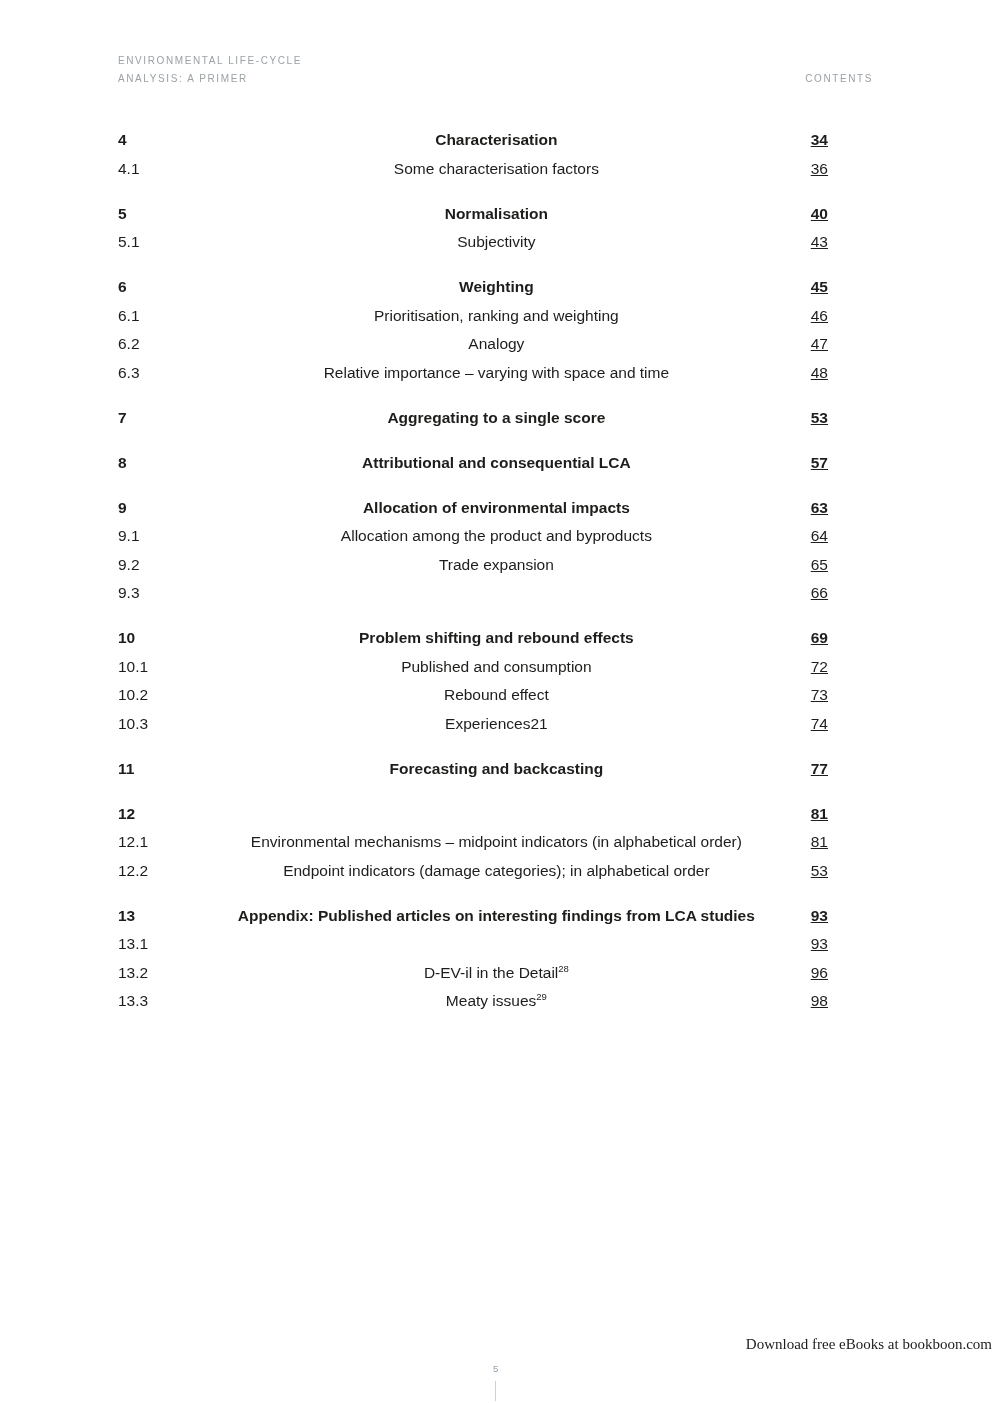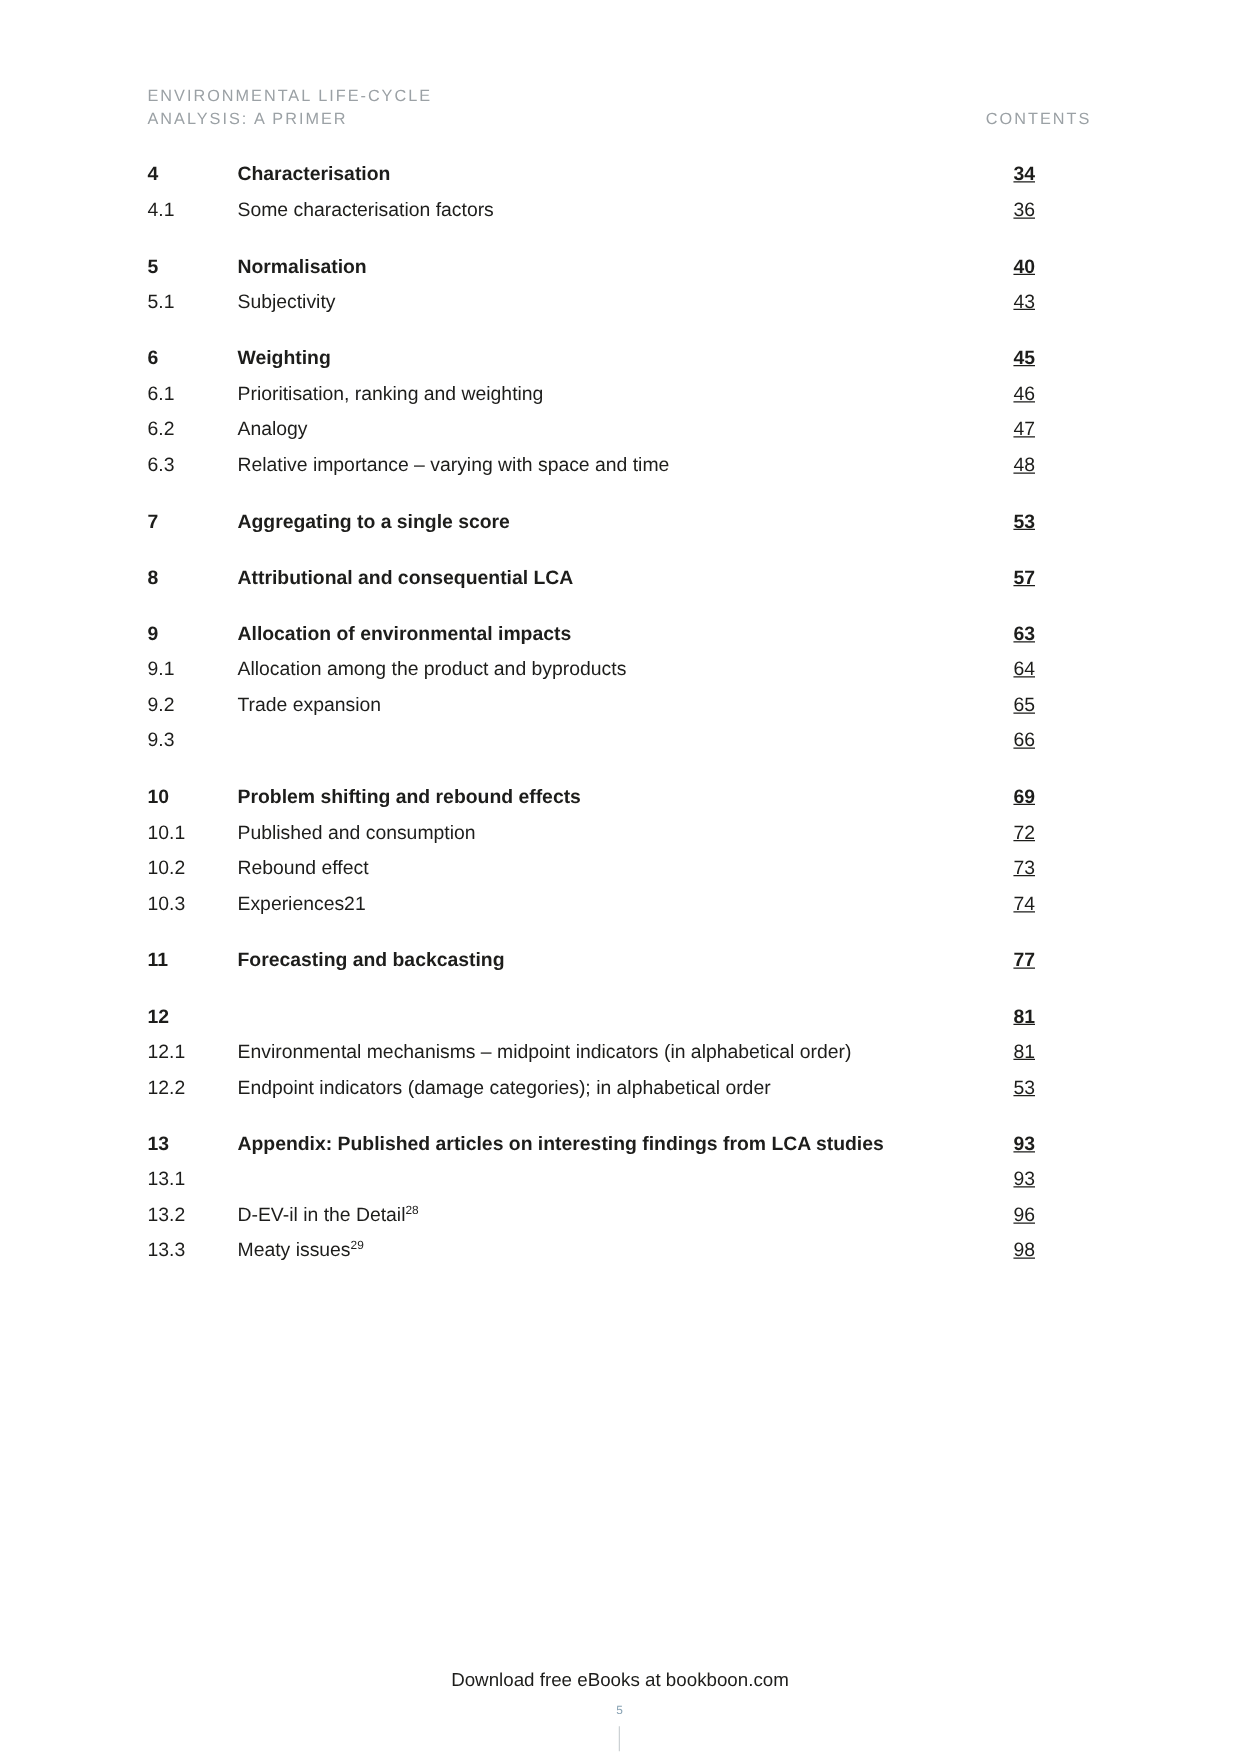--- a/index.html
+++ b/index.html
@@ -10,26 +10,26 @@
     font-family: "Liberation Sans", sans-serif;
     color: #1d1d1b;
   }
   .page-surface { position: relative; width: 992px; height: 1403px; overflow: hidden; }
 
   
   .running-header {
     position: absolute;
     left: 118px;
     right: 119px;
-    top: 68px;
+    top: 52px;
     display: flex;
     justify-content: space-between;
     align-items: flex-end;
     color: #9ba1a5;
-    font-size: 13px;
+    font-size: 10px;
     letter-spacing: 1.6px;
     line-height: 17.5px;
     font-weight: 400;
   }
 
   
   .toc {
     position: absolute;
     left: 118px;
     top: 126px;
@@ -37,32 +37,33 @@
   }
   .toc-group { margin-bottom: 16.5px; }
   .toc-row {
     display: flex;
     align-items: baseline;
     font-size: 15.5px;
     line-height: 28.5px;
   }
   .toc-row.bold { font-weight: 700; }
   .num { width: 72px; flex: none; }
-  .ttl { flex: 1; padding-right: 8px; }
+  .ttl { flex: 1; padding-right: 8px; text-align: center; }
   .pg  { margin-left: auto; white-space: nowrap; text-align: right; text-decoration: underline; }
   sup  { font-size: 9.5px; line-height: 0; }
 
   
   .footer-download {
     position: absolute;
     left: 0; right: 0;
     top: 1336px;
-    text-align: center;
+    text-align: right;
     font-size: 15px;
     color: #1d1d1b;
+    font-family: Liberation Serif, serif;
   }
   .footer-pagenum {
     position: absolute;
     left: 0; right: 0;
     top: 1363px;
     text-align: center;
     font-size: 9.5px;
     letter-spacing: 0.5px;
     color: #89a3b4;
   }

